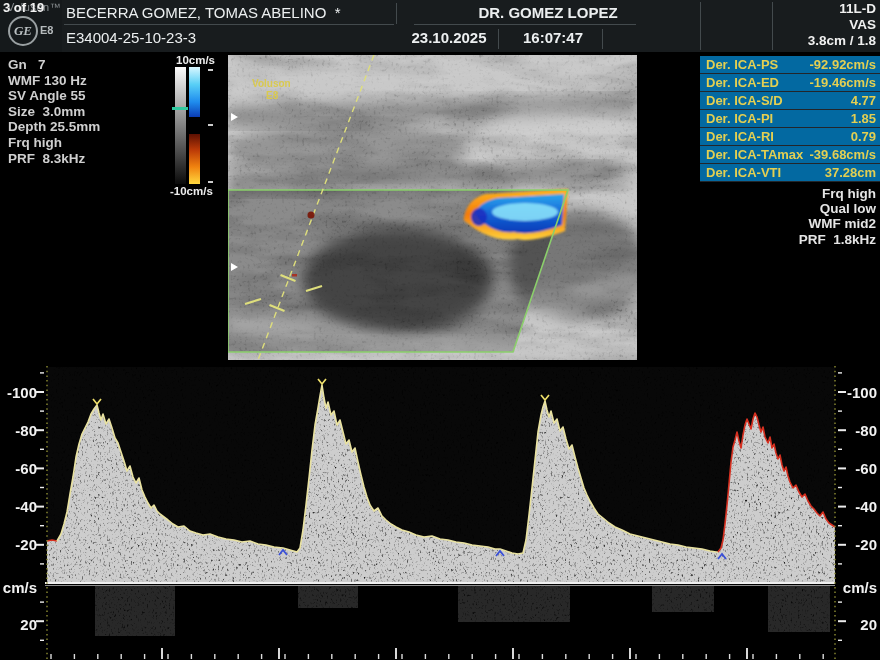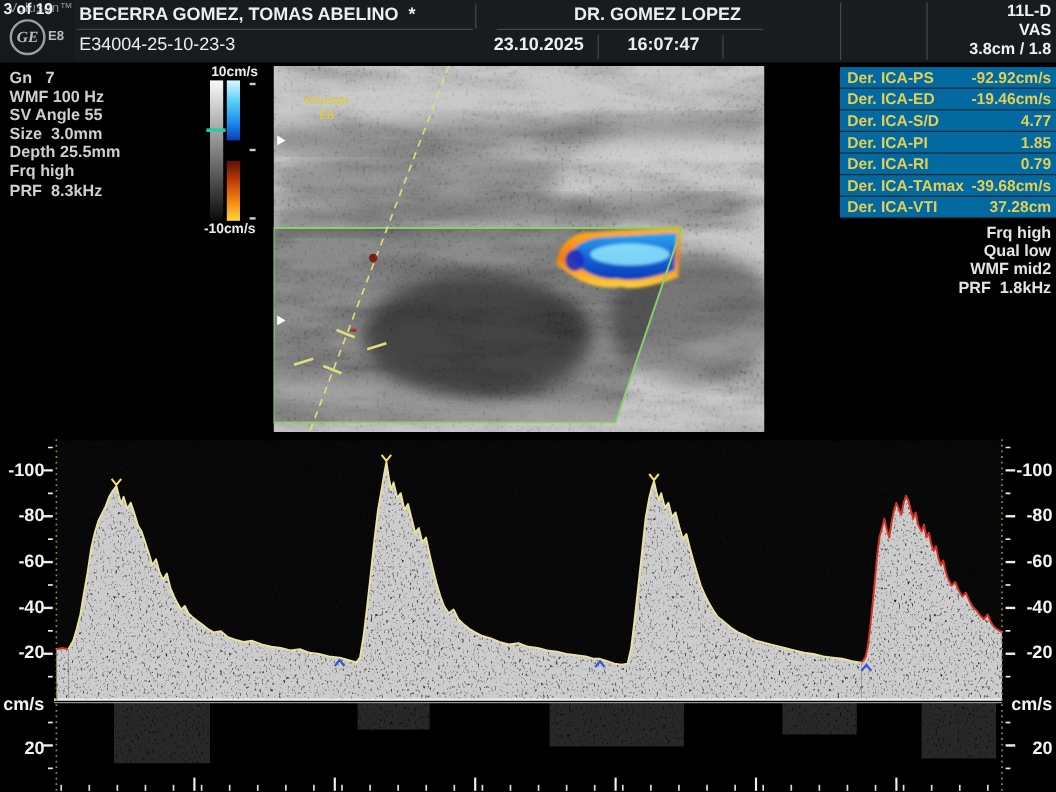--- a/index.html
+++ b/index.html
@@ -8,21 +8,21 @@
   .abs{position:absolute;}
   
   .topbar{left:0;top:0;width:880px;height:52px;background:#181c1e;}
   .brandcell{left:0;top:0;width:62px;height:52px;background:#15191b;}
   .wm{left:7px;top:1px;font-size:11px;color:#8a8f92;letter-spacing:0.5px;}
   .counter{left:3px;top:0px;font-size:13px;font-weight:bold;color:#f2f2f2;white-space:pre;}
   .gelogo{left:8px;top:16px;width:26px;height:26px;border:2px solid #9aa0a2;border-radius:50%;
           color:#b9bfc1;font-size:13px;font-weight:bold;font-style:italic;
           display:flex;align-items:center;justify-content:center;font-family:"Liberation Serif",serif;}
   .e8{left:40px;top:24px;font-size:11px;font-weight:bold;color:#b5babc;}
-  .pname{left:66px;top:4px;font-size:15px;font-weight:bold;color:#eceff0;white-space:pre;}
+  .pname{left:66px;top:4px;font-size:15px;font-weight:normal;color:#eceff0;white-space:pre;}
   .physician{left:398px;top:4px;width:300px;text-align:center;font-size:15px;font-weight:bold;color:#eceff0;}
   .examid{left:66px;top:29px;font-size:15px;font-weight:normal;color:#eceff0;}
   .exdate{left:400px;top:29px;width:98px;text-align:center;font-size:15px;font-weight:bold;color:#eceff0;}
   .extime{left:504px;top:29px;width:98px;text-align:center;font-size:15px;font-weight:bold;color:#eceff0;}
   .hsep{height:1px;background:#434a4d;}
   .vsep{width:1px;background:#434a4d;}
   .tiblock{left:704px;top:1px;width:64px;height:50px;}
   .ti-row{position:relative;display:flex;justify-content:space-between;height:16px;
           font-size:13.5px;font-weight:bold;color:#f0f0f0;align-items:center;}
   .probeblock{left:776px;top:1px;width:100px;height:50px;text-align:right;}
@@ -86,21 +86,21 @@
 
     <div class="abs probeblock">
       <div class="pr-row">11L-D</div>
       <div class="pr-row">VAS</div>
       <div class="pr-row">3.8cm / 1.8</div>
     </div>
   </div>
 
   <div class="abs lparams">
     <span>Gn   7</span>
-    <span>WMF 100 Hz</span>
+    <span>WMF 130 Hz</span>
     <span>SV Angle 55</span>
     <span>Size  3.0mm</span>
     <span>Depth 25.5mm</span>
     <span>Frq high</span>
     <span>PRF  8.3kHz</span>
   </div>
 
   <div class="abs cslabel" style="left:176px;top:54px;">10cm/s</div>
   <div class="abs graybar"></div>
   <div class="abs greenmark"></div>

